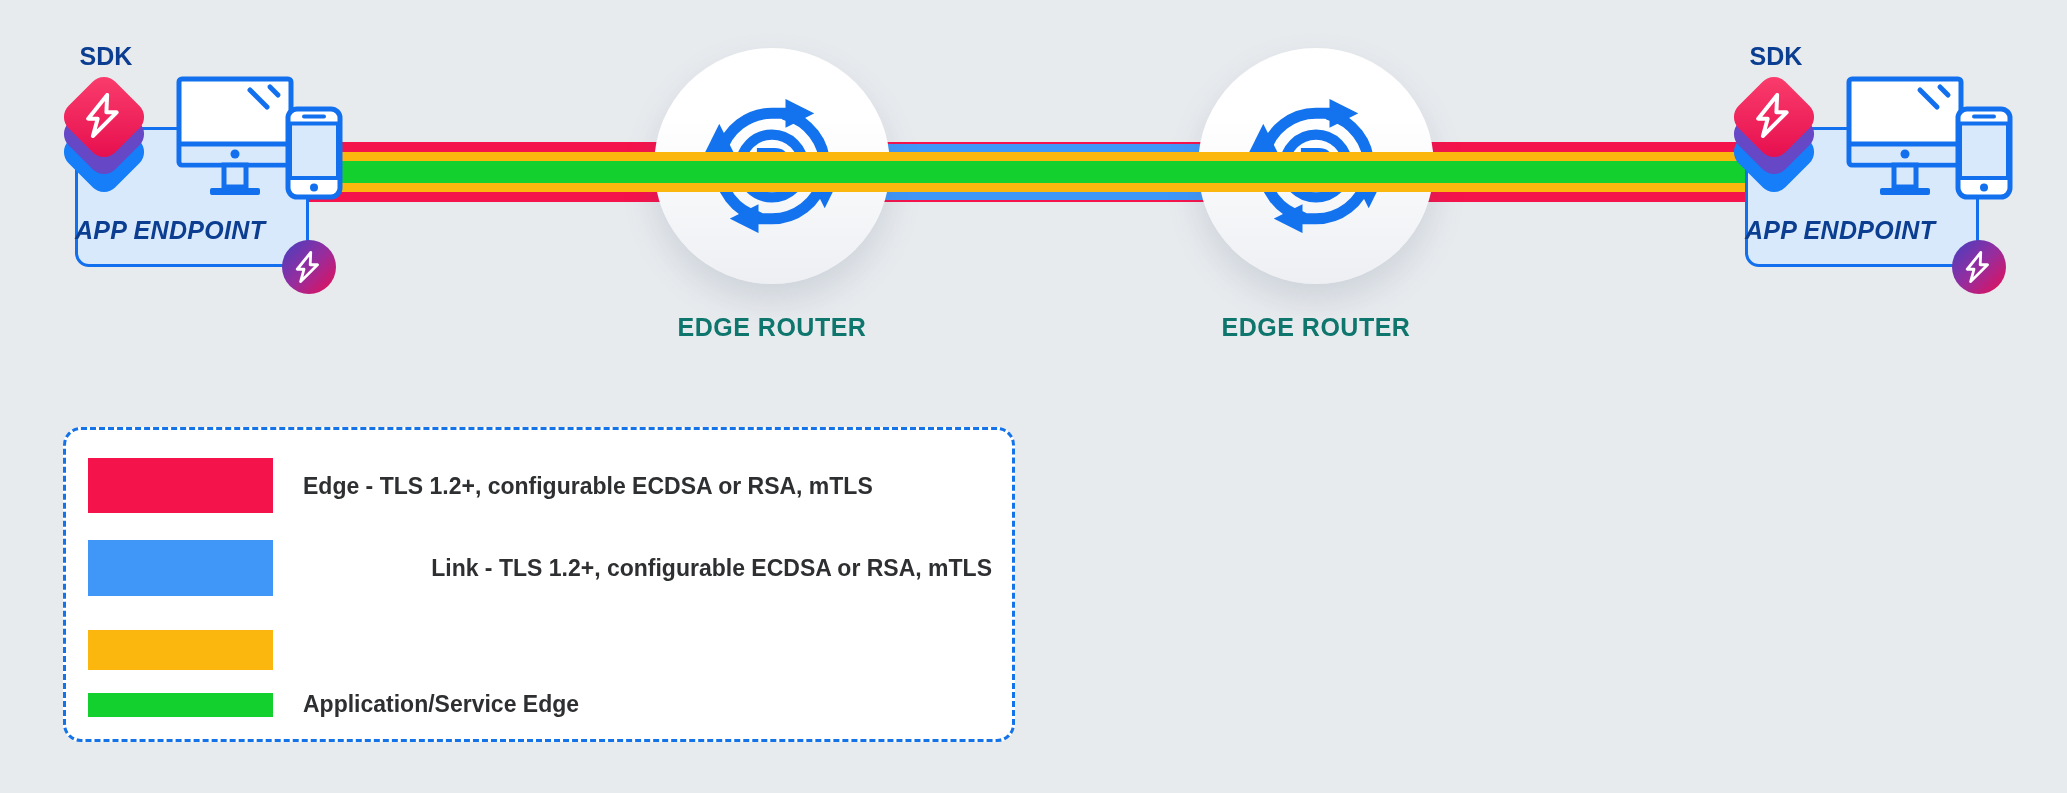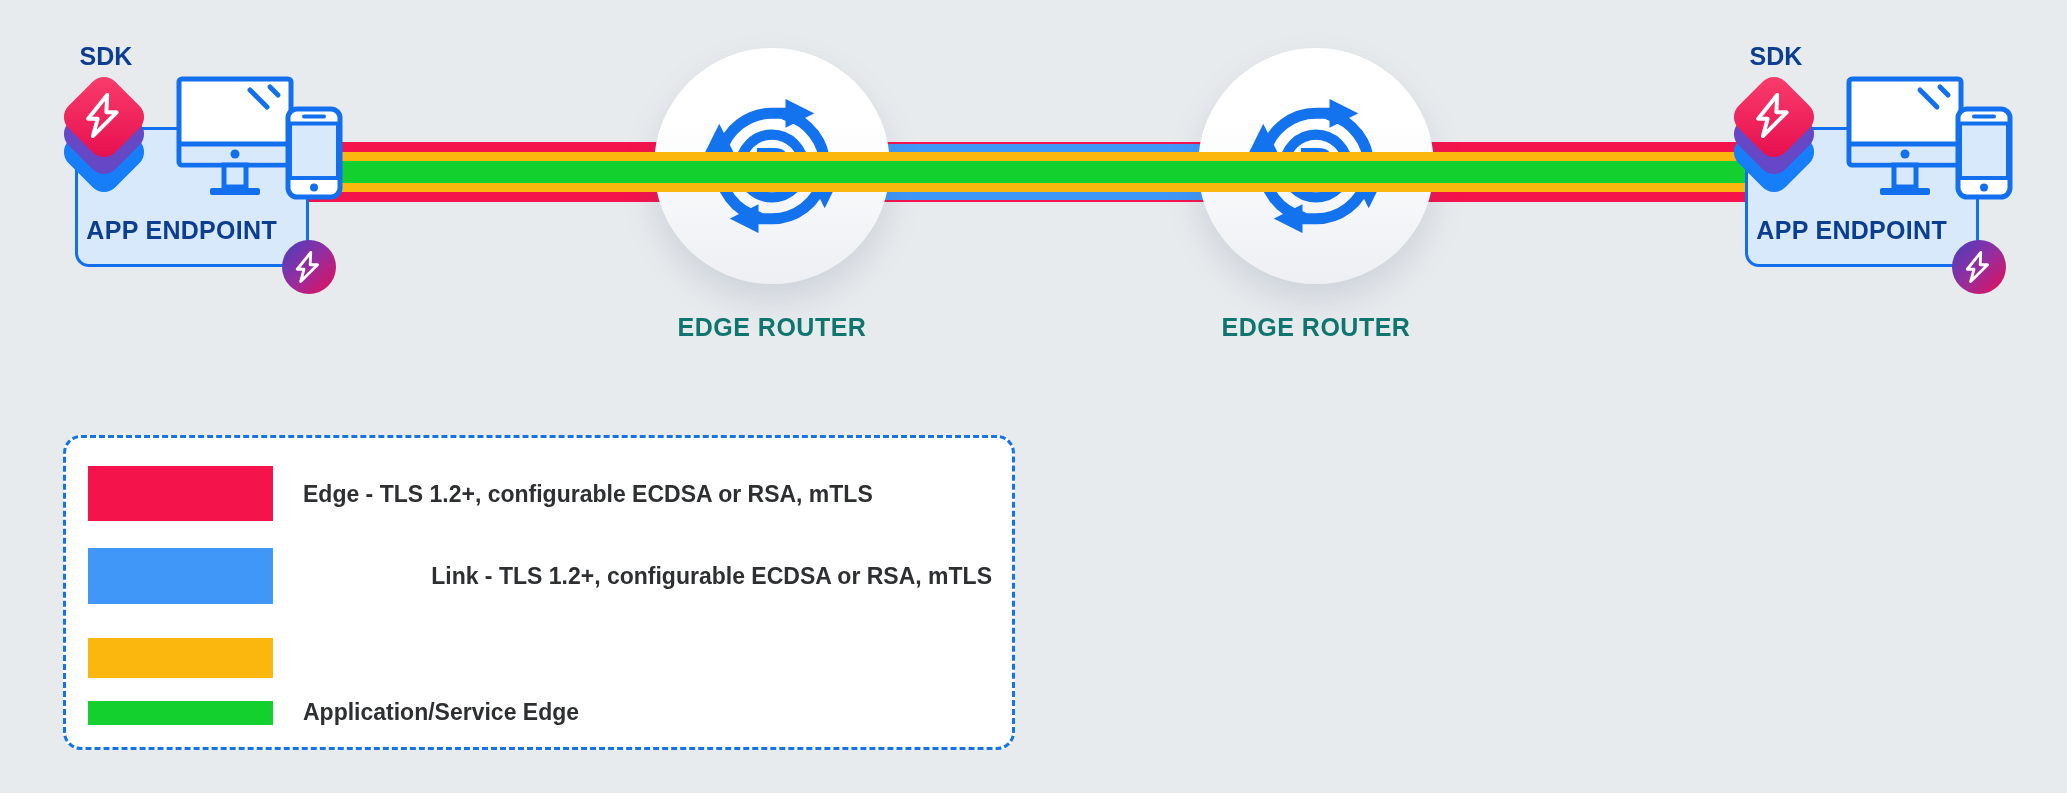--- a/index.html
+++ b/index.html
@@ -43,33 +43,33 @@
   .endpoint.right { left:1670px; }
   .endpoint .sdk-label {
     position:absolute; left:46px; top:42px; width:120px; text-align:center;
     color:#0b3d91; font-size:25px; font-weight:600;
   }
   .endpoint .box {
     position:absolute; left:75px; top:127px; width:234px; height:140px;
     box-sizing:border-box; background:#d9e9fc; border:3px solid #1270ee; border-radius:14px;
   }
   .endpoint .box-label {
-    position:absolute; left:75px; top:216px; width:202px; text-align:right;
-    color:#0b3d91; font-size:25px; font-weight:600; letter-spacing:0.3px;
+    position:absolute; left:75px; top:216px; width:202px; text-align:left;
+    color:#0b3d91; font-size:25px; font-weight:600; letter-spacing:0.3px;font-style:italic;
   }
   .endpoint .monitor { position:absolute; left:176px; top:76px; width:118px; height:124px; }
   .endpoint .phone   { position:absolute; left:285px; top:106px; width:58px; height:94px; }
   .endpoint .layers  { position:absolute; left:52px; top:70px; width:104px; height:130px; }
   .endpoint .badge   { position:absolute; left:281px; top:239px; width:56px; height:56px; }
 
   
   .legend {
     position:absolute; left:63px; top:427px; width:952px; height:315px;
     box-sizing:border-box; background:#ffffff;
-    border:3px dashed #1473e8; border-radius:18px; z-index:6;margin-top:8px;
+    border:3px dashed #1473e8; border-radius:18px; z-index:6;
   }
   .legend .swatch { position:absolute; left:22px; width:185px; }
   .legend .swatch.s0 { top:28px;  height:55px; }
   .legend .swatch.s1 { top:110px; height:56px; }
   .legend .swatch.s2 { top:200px; height:40px; }
   .legend .swatch.s3 { top:263px; height:24px; }
   .legend .entry {
     position:absolute; left:237px; right:20px;
     color:#2d2f31; font-size:23px; font-weight:600; line-height:28px;
   }

